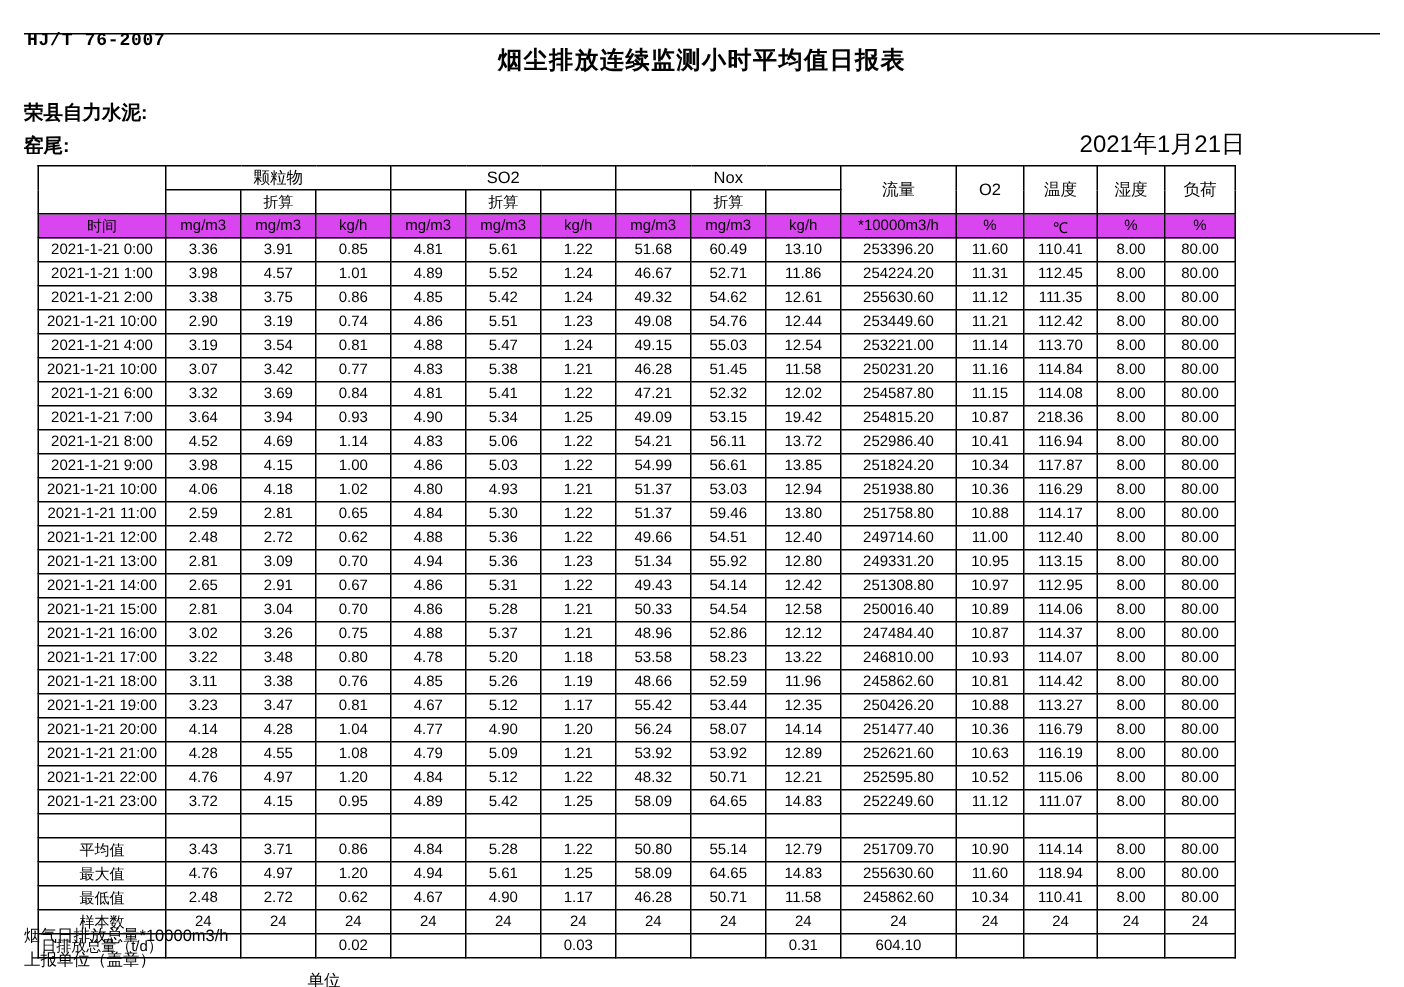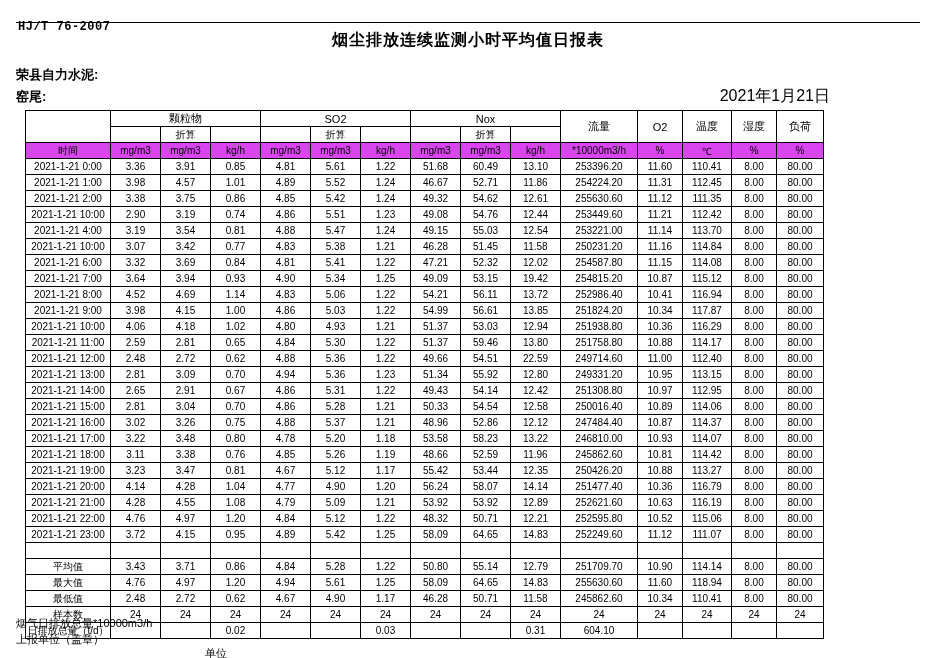--- a/index.html
+++ b/index.html
@@ -247,21 +247,21 @@
         <td>3.94</td>
         <td>0.93</td>
         <td>4.90</td>
         <td>5.34</td>
         <td>1.25</td>
         <td>49.09</td>
         <td>53.15</td>
         <td>19.42</td>
         <td>254815.20</td>
         <td>10.87</td>
-        <td>115.12</td>
+        <td>218.36</td>
         <td>8.00</td>
         <td>80.00</td>
       </tr>
       <tr class="data-row">
         <td class="time-cell">2021-1-21 8:00</td>
         <td>4.52</td>
         <td>4.69</td>
         <td>1.14</td>
         <td>4.83</td>
         <td>5.06</td>
@@ -329,21 +329,21 @@
       <tr class="data-row">
         <td class="time-cell">2021-1-21 12:00</td>
         <td>2.48</td>
         <td>2.72</td>
         <td>0.62</td>
         <td>4.88</td>
         <td>5.36</td>
         <td>1.22</td>
         <td>49.66</td>
         <td>54.51</td>
-        <td>22.59</td>
+        <td>12.40</td>
         <td>249714.60</td>
         <td>11.00</td>
         <td>112.40</td>
         <td>8.00</td>
         <td>80.00</td>
       </tr>
       <tr class="data-row">
         <td class="time-cell">2021-1-21 13:00</td>
         <td>2.81</td>
         <td>3.09</td>

